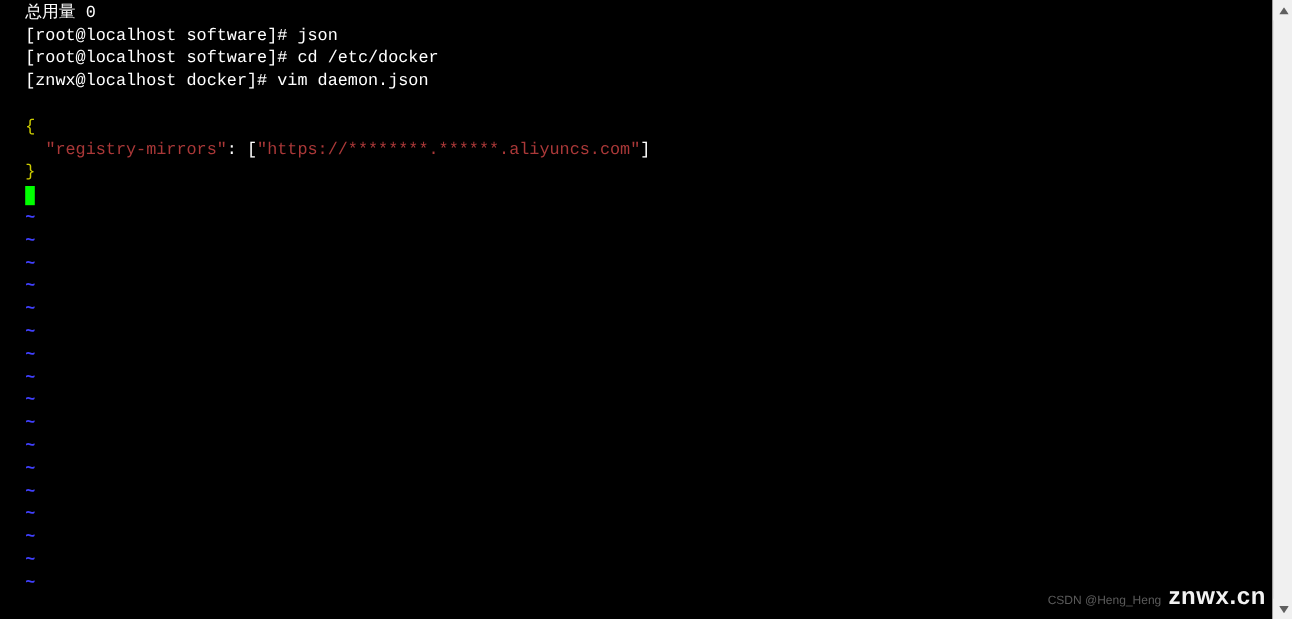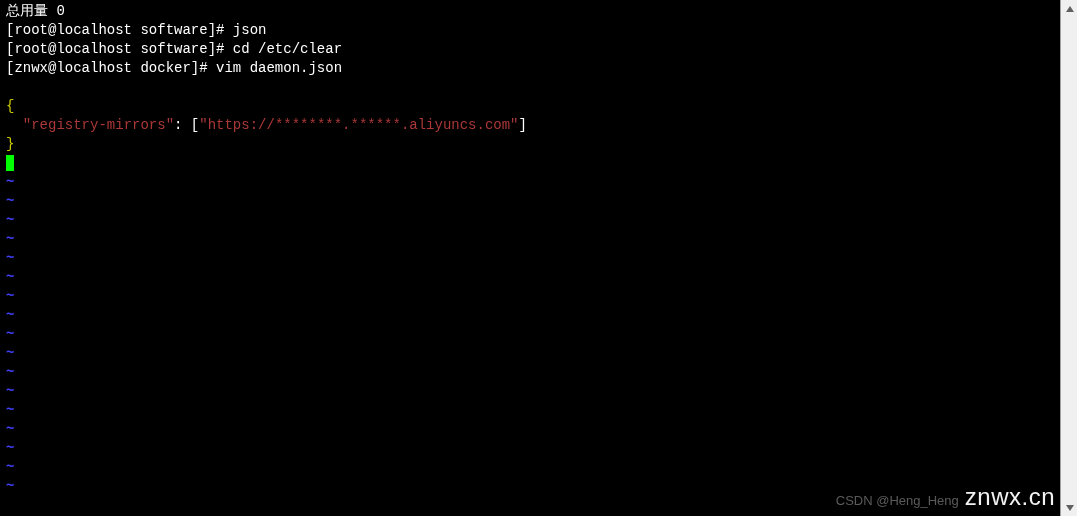--- a/index.html
+++ b/index.html
@@ -15,20 +15,21 @@
       width: 1077px;
       height: 516px;
       overflow: hidden;
       position: relative;
       color: #fff;
     }
     .terminal-container {
       display: flex;
       width: 100%;
       height: 100%;
+      padding-left: 15px;
     }
     .terminal {
       flex: 1;
       background: #000;
       padding: 2px 6px;
       overflow: hidden;
       position: relative;
     }
     .scrollbar-track {
       width: 17px;
@@ -73,38 +74,38 @@
       bottom: 6px;
       right: 22px;
       color: rgba(255,255,255,0.6);
       font-family: Arial, sans-serif;
       font-size: 14px;
       display: flex;
       align-items: baseline;
       gap: 6px;
     }
     .watermark-right .domain {
-      font-size: 24px;
-      font-weight: normal;
+      font-size: 20px;
+      font-weight: bold;
       color: rgba(255,255,255,0.95);
       letter-spacing: 0.5px;
     }
     .watermark-right .small {
-      font-size: 13px;
+      font-size: 10px;
       color: rgba(150,150,150,0.6);
     }
   </style>
 </head>
 <body>
 
 <div class="terminal-container">
   <div class="terminal">
     <div class="line white">总用量 0</div>
     <div class="line"><span class="white">[root@localhost software]# </span><span class="white">json</span></div>
-    <div class="line"><span class="white">[root@localhost software]# </span><span class="white">cd /etc/clear</span></div>
+    <div class="line"><span class="white">[root@localhost software]# </span><span class="white">cd /etc/docker</span></div>
     <div class="line"><span class="white">[znwx@localhost docker]# </span><span class="white">vim daemon.json</span></div>
     <div class="line">&nbsp;</div>
     <div class="line"><span class="yellow-gold">{</span></div>
     <div class="line"><span>  </span><span class="red-dark">"registry-mirrors"</span><span class="white">: [</span><span class="red-dark">"https://********.******.aliyuncs.com"</span><span class="white">]</span></div>
     <div class="line"><span class="yellow-gold">}</span></div>
     <div class="line"><span class="cursor"></span></div>
     <div class="line tilde">~</div>
     <div class="line tilde">~</div>
     <div class="line tilde">~</div>
     <div class="line tilde">~</div>

